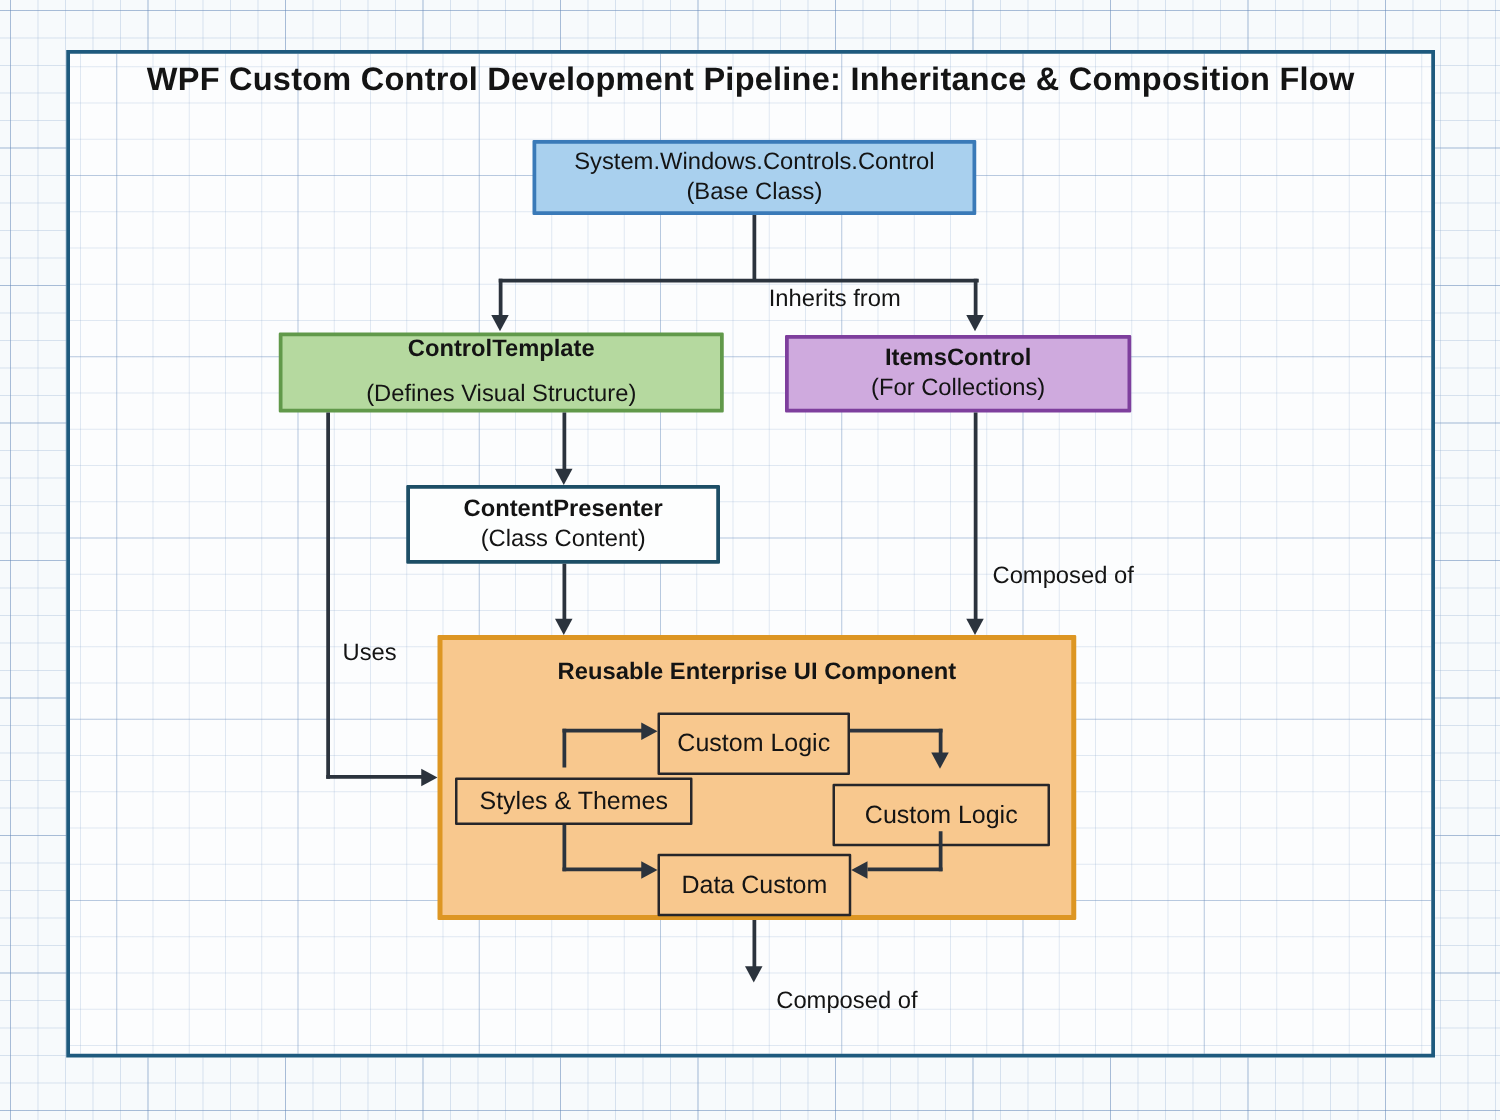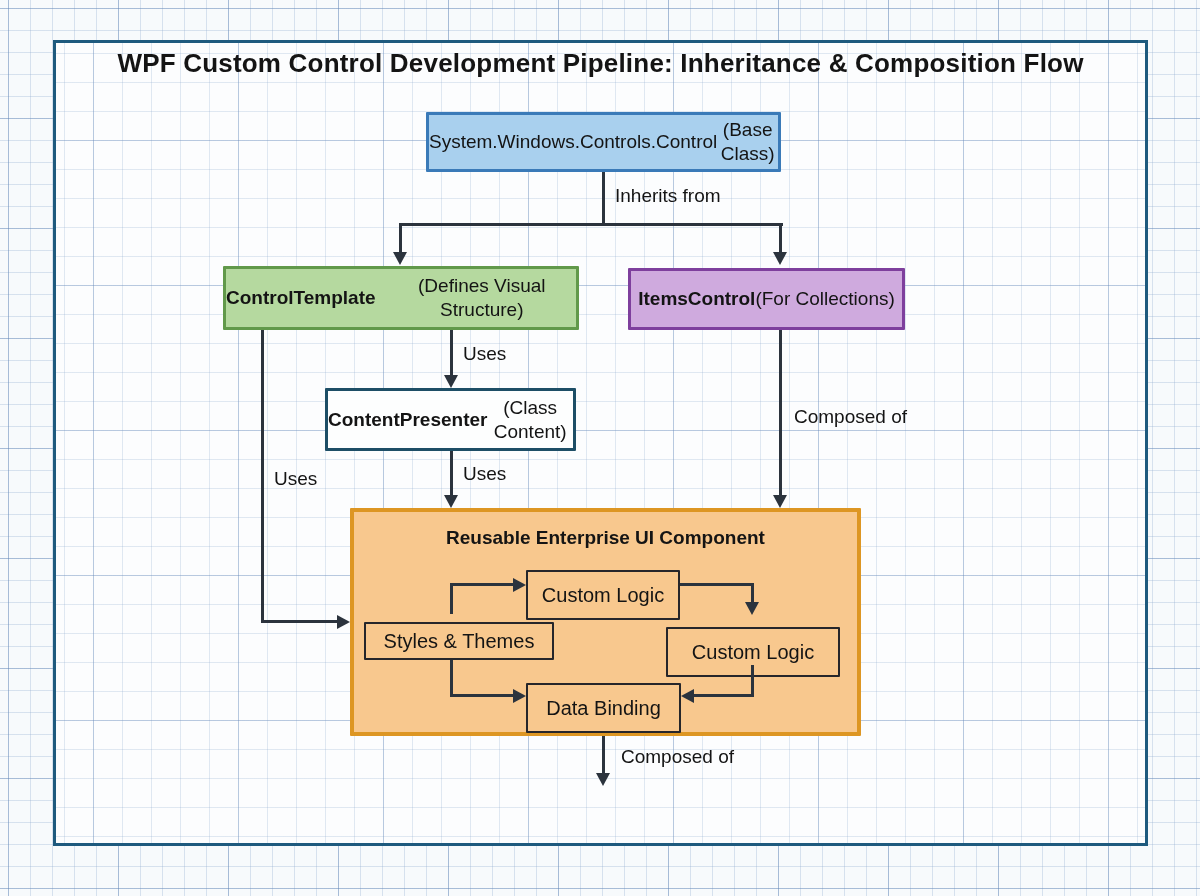--- a/index.html
+++ b/index.html
@@ -27,21 +27,21 @@
       linear-gradient(to right,  rgba(156,182,214,.30) 1px, transparent 1px),
       linear-gradient(to bottom, rgba(156,182,214,.30) 1px, transparent 1px);
     background-size:145px 145px, 145px 145px, 29px 29px, 29px 29px;
     background-position:37px 97px, 37px 97px, 8px 10px, 8px 10px;
   }
   .title {
     position:absolute; left:0; top:5px; width:100%;
     text-align:center; font-size:26px; font-weight:bold; letter-spacing:.2px;
   }
   .node {
-    position:absolute; display:flex; flex-direction:row;
+    position:absolute; display:flex; flex-direction:column;
     align-items:center; justify-content:center; text-align:center;
     font-size:19px; line-height:24px; border-radius:1px;
   }
   .node .nm { font-weight:bold; }
   .blue   { background:#a9d0ee; border:3px solid #3a7ab8; }
   .green  { background:#b5d99f; border:3px solid #61994a;gap:12px; }
   .purple { background:#cfaade; border:3px solid #7e3f9d; }
   .white  { background:#fdfefe; border:3px solid #1d4e66; }
   .orange { background:#f8c88e; border:4px solid #dd9623; }
   .inner  { background:transparent; border:2px solid #26262a; font-size:20px;margin-top:12px; }
@@ -52,20 +52,21 @@
   .final-label { font-size:21px; }
   .lv { position:absolute; width:3px; background:#2b333d; }
   .lh { position:absolute; height:3px; background:#2b333d; }
   .ar { position:absolute; width:0; height:0; }
   .ar.down  { border-left:7px solid transparent; border-right:7px solid transparent; border-top:13px solid #2b333d; }
   .ar.right { border-top:7px solid transparent; border-bottom:7px solid transparent; border-left:13px solid #2b333d; }
   .ar.left  { border-top:7px solid transparent; border-bottom:7px solid transparent; border-right:13px solid #2b333d; }
   .elabel {
     position:absolute; font-size:19px; white-space:nowrap;
     background:transparent;
+    margin-top:44px;
   }
 </style>
 </head>
 <body>
 
 <div class="frame">
 
   <div class="title">WPF Custom Control Development Pipeline: Inheritance &amp; Composition Flow</div>
 
   <div class="node blue" style="left:370px; top:69px; width:355px; height:60px;">
@@ -122,21 +123,21 @@
 
     <div class="node inner" style="left:10px; top:98px; width:190px; height:38px;">
       <div>Styles &amp; Themes</div>
     </div>
 
     <div class="node inner" style="left:312px; top:103px; width:174px; height:50px;">
       <div>Custom Logic</div>
     </div>
 
     <div class="node inner" style="left:172px; top:159px; width:155px; height:50px;">
-      <div>Data Binding</div>
+      <div>Data Custom</div>
     </div>
 
     <div class="lv" style="left:96px; top:71px; height:31px;"></div>
     <div class="lh" style="left:96px; top:71px; width:64px;"></div>
     <div class="ar right" style="left:159px; top:66px;"></div>
 
     <div class="lh" style="left:326px; top:71px; width:74px;"></div>
     <div class="lv" style="left:397px; top:71px; height:23px;"></div>
     <div class="ar down" style="left:391px; top:90px;"></div>
 

